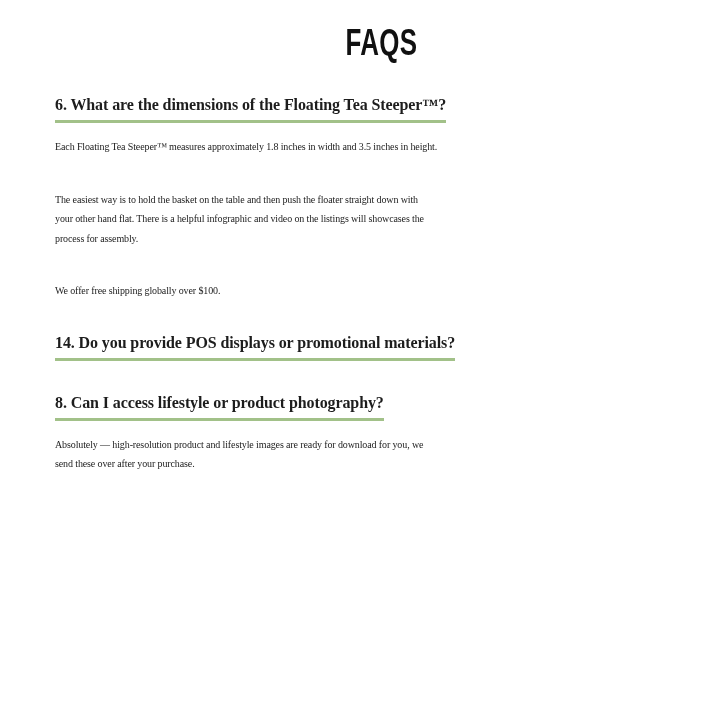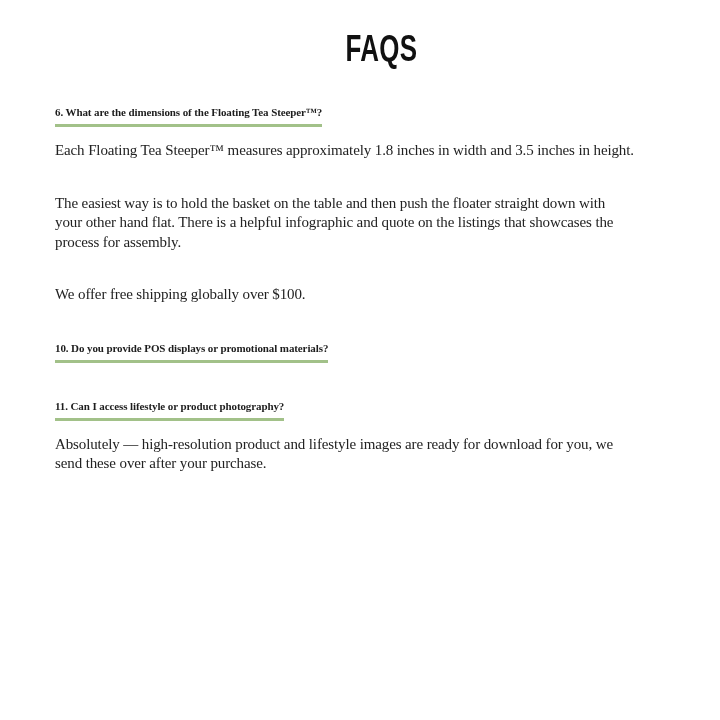--- a/index.html
+++ b/index.html
@@ -6,49 +6,49 @@
   html, body {
     width: 720px;
     height: 720px;
     background: #ffffff;
     font-family: "Liberation Serif", "DejaVu Serif", serif;
     overflow: hidden;
   }
   .page {
     width: 690px;
     height: 720px;
-    padding: 28px 15px 20px 55px;
+    padding: 22px 15px 20px 55px;
   }
   .page-title {
     font-family: "Liberation Sans", "DejaVu Sans", sans-serif;
     font-weight: 700;
     font-size: 36px;
     letter-spacing: 0.5px;
     color: #111111;
     text-align: center;
     transform: scaleX(0.72);
     transform-origin: 330px center;
     width: 650px;
     margin-bottom: 32px;
   }
   .faq-item {
     margin-bottom: 33px;
   }
   .faq-question {
     display: inline-block;
-    font-size: 11px;
+    font-size: 16px;
     font-weight: 700;
     color: #1d1d1d;
     letter-spacing: -0.1px;
     padding-bottom: 6px;
     border-bottom: 3px solid #a2c189;
   }
   .faq-answer {
     margin-top: 14px;
-    font-size: 15px;
+    font-size: 10px;
     line-height: 19.5px;
     letter-spacing: -0.12px;
     color: #222222;
     white-space: pre-line;
     max-width: 650px;
   }
 </style>
 </head>
 <body>
 
@@ -56,34 +56,34 @@
 
   <h1 class="page-title">FAQS</h1>
 
   <section class="faq-item">
     <h2 class="faq-question">6. What are the dimensions of the Floating Tea Steeper™?</h2>
     <p class="faq-answer">Each Floating Tea Steeper™ measures approximately 1.8 inches in width and 3.5 inches in height.</p>
   </section>
 
   <section class="faq-item">
     <p class="faq-answer">The easiest way is to hold the basket on the table and then push the floater straight down with
-your other hand flat. There is a helpful infographic and quote on the listings that showcases the
+your other hand flat. There is a helpful infographic and video on the listings will showcases the
 process for assembly.</p>
   </section>
 
   <section class="faq-item">
   </section>
 
   <section class="faq-item">
     <p class="faq-answer">We offer free shipping globally over $100.</p>
   </section>
 
   <section class="faq-item">
-    <h2 class="faq-question">10. Do you provide POS displays or promotional materials?</h2>
+    <h2 class="faq-question">14. Do you provide POS displays or promotional materials?</h2>
   </section>
 
   <section class="faq-item">
-    <h2 class="faq-question">11. Can I access lifestyle or product photography?</h2>
+    <h2 class="faq-question">8. Can I access lifestyle or product photography?</h2>
     <p class="faq-answer">Absolutely — high-resolution product and lifestyle images are ready for download for you, we
 send these over after your purchase.</p>
   </section>
 
 </div>
 
 </body></html>

